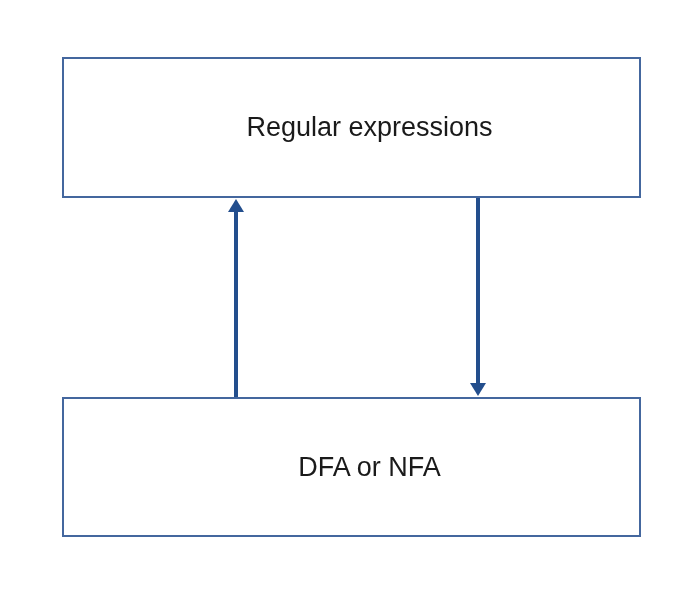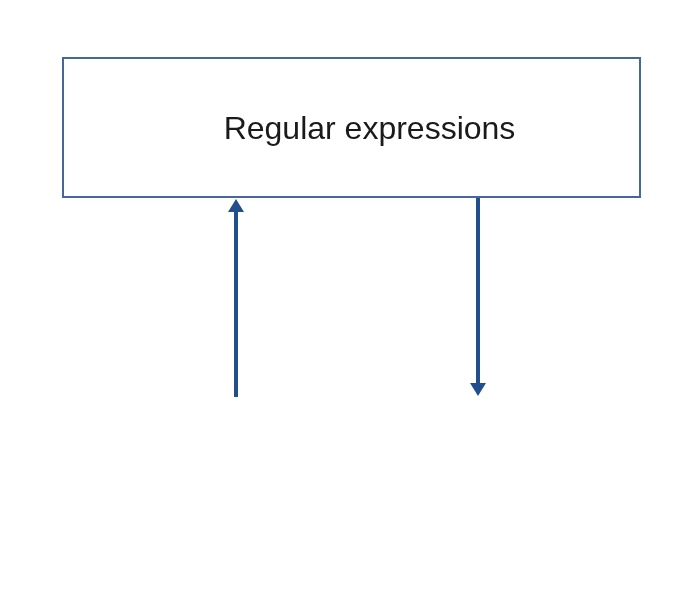--- a/index.html
+++ b/index.html
@@ -24,21 +24,21 @@
     background: #ffffff;
     border: 2px solid var(--box-border, #44679e);
     display: flex;
     align-items: center;
     justify-content: center;
   }
   .node-box.top    { top: 57px; }
   .node-box.bottom { top: 397px; height: 140px; }
   .node-label {
     color: var(--node-text, #1a1a1a);
-    font-size: 32px;
+    font-size: 27px;
     line-height: 1;
     white-space: nowrap;
     margin-left: 36px;
   }
   .connector { position: absolute; }
   .shaft {
     position: absolute;
     width: 4px;
     background: var(--arrow, #234e8d);
   }
@@ -68,14 +68,17 @@
   <div class="connector">
     <div class="head up-head"></div>
     <div class="shaft up-shaft"></div>
   </div>
 
   <div class="connector">
     <div class="shaft down-shaft"></div>
     <div class="head down-head"></div>
   </div>
 
+  <div class="node-box bottom">
+    <span class="node-label">DFA or NFA</span>
+  </div>
 
 </div>
 
 </body></html>

